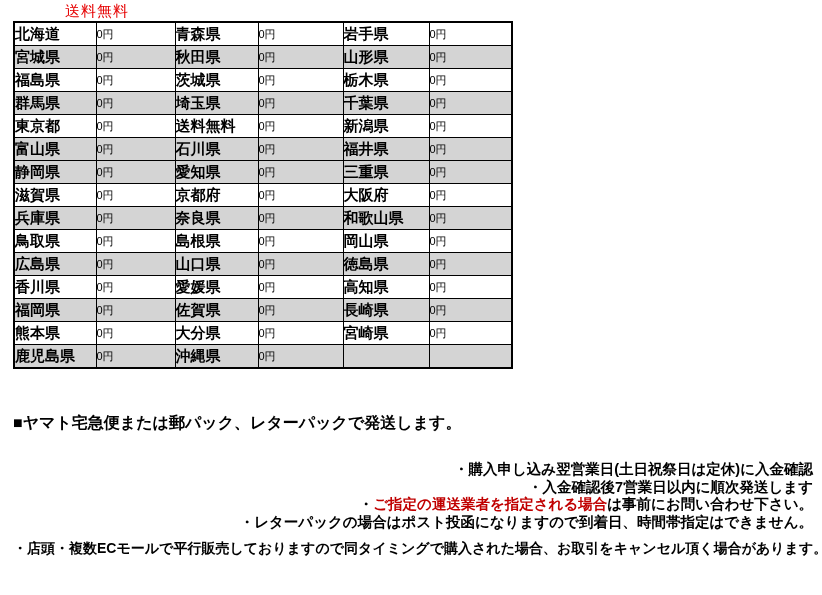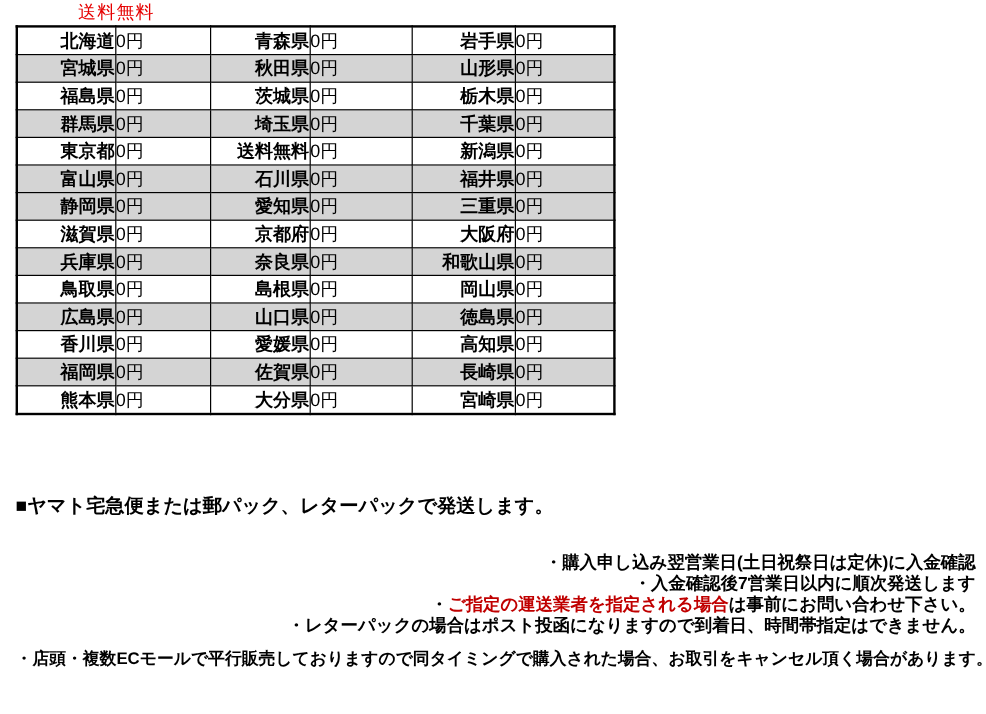--- a/index.html
+++ b/index.html
@@ -24,24 +24,24 @@
     border-collapse:collapse;table-layout:fixed;
     border:2px solid var(--border);
   }
   table.fees td{
     border:1px solid var(--border);
     height:22px;padding:0;overflow:hidden;white-space:nowrap;
     background:#ffffff;
   }
   table.fees tr.stripe td{background:var(--stripe);}
   td.pref{
-    font-weight:bold;font-size:15px;text-align:right;
+    font-weight:bold;font-size:15px;text-align:left;
   }
   td.fee{
-    font-size:15px;text-align:left;padding-left:7px;
+    font-size:11px;text-align:left;padding-left:7px;
   }
   .notes{
     position:absolute;left:13px;top:414px;width:800px;
   }
   .notes-heading{
     font-weight:bold;font-size:16px;line-height:18px;
   }
   .bullets{margin-top:29px;}
   .bullet-line{
     font-weight:bold;font-size:14.5px;line-height:17.5px;white-space:nowrap;text-align:right;
@@ -170,20 +170,28 @@
         <td class="pref">長崎県</td>
         <td class="fee">0円</td>
       </tr>
       <tr>
         <td class="pref">熊本県</td>
         <td class="fee">0円</td>
         <td class="pref">大分県</td>
         <td class="fee">0円</td>
         <td class="pref">宮崎県</td>
         <td class="fee">0円</td>
+      </tr>
+      <tr class="stripe">
+        <td class="pref">鹿児島県</td>
+        <td class="fee">0円</td>
+        <td class="pref">沖縄県</td>
+        <td class="fee">0円</td>
+        <td class="pref"></td>
+        <td class="fee"></td>
       </tr>
     </tbody>
 </table>
 
 <div class="notes">
   <div class="notes-heading">■ヤマト宅急便または郵パック、レターパックで発送します。</div>
   <div class="bullets">
     <div class="bullet-line">・購入申し込み翌営業日(土日祝祭日は定休)に入金確認</div>
     <div class="bullet-line">・入金確認後7営業日以内に順次発送します</div>
     <div class="bullet-line">

